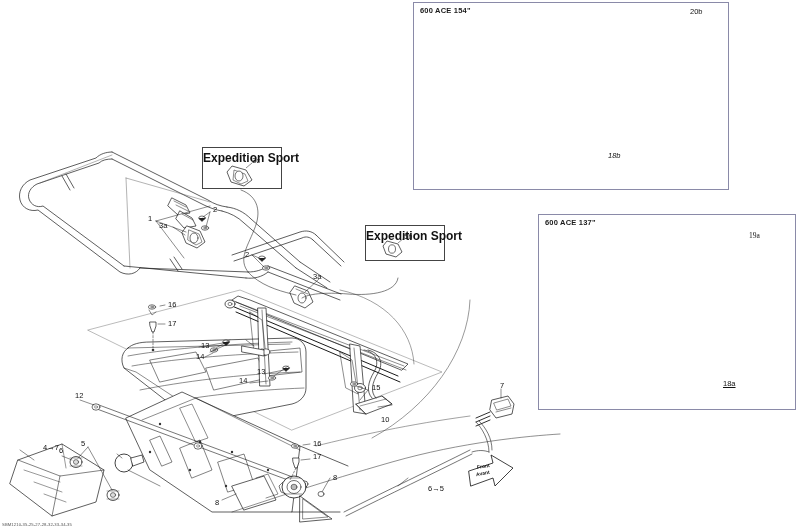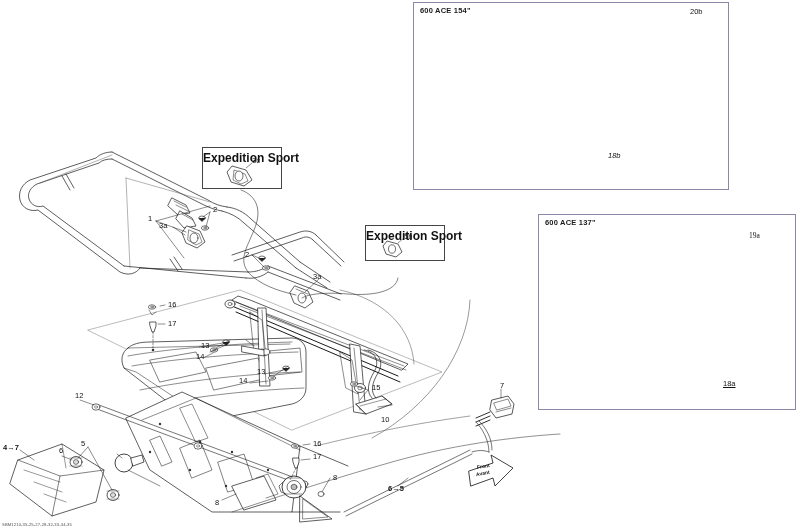--- a/index.html
+++ b/index.html
@@ -53,21 +53,21 @@
     color: #111;
     white-space: nowrap;
   }
   .callout {
     position: absolute;
     font-size: 7.5px;
     color: #111;
     white-space: nowrap;
     line-height: 1;
   }
-  .callout.bold { font-weight: bold; }
+  .callout.bold { font-weight: normal; margin-left: 40px; }
   .watermark {
     position: absolute;
     left: 2px;
     bottom: 2px;
     font-size: 4.2px;
     color: #555;
     letter-spacing: 0.1px;
     font-family: "Liberation Sans", sans-serif;
     white-space: nowrap;
   }

